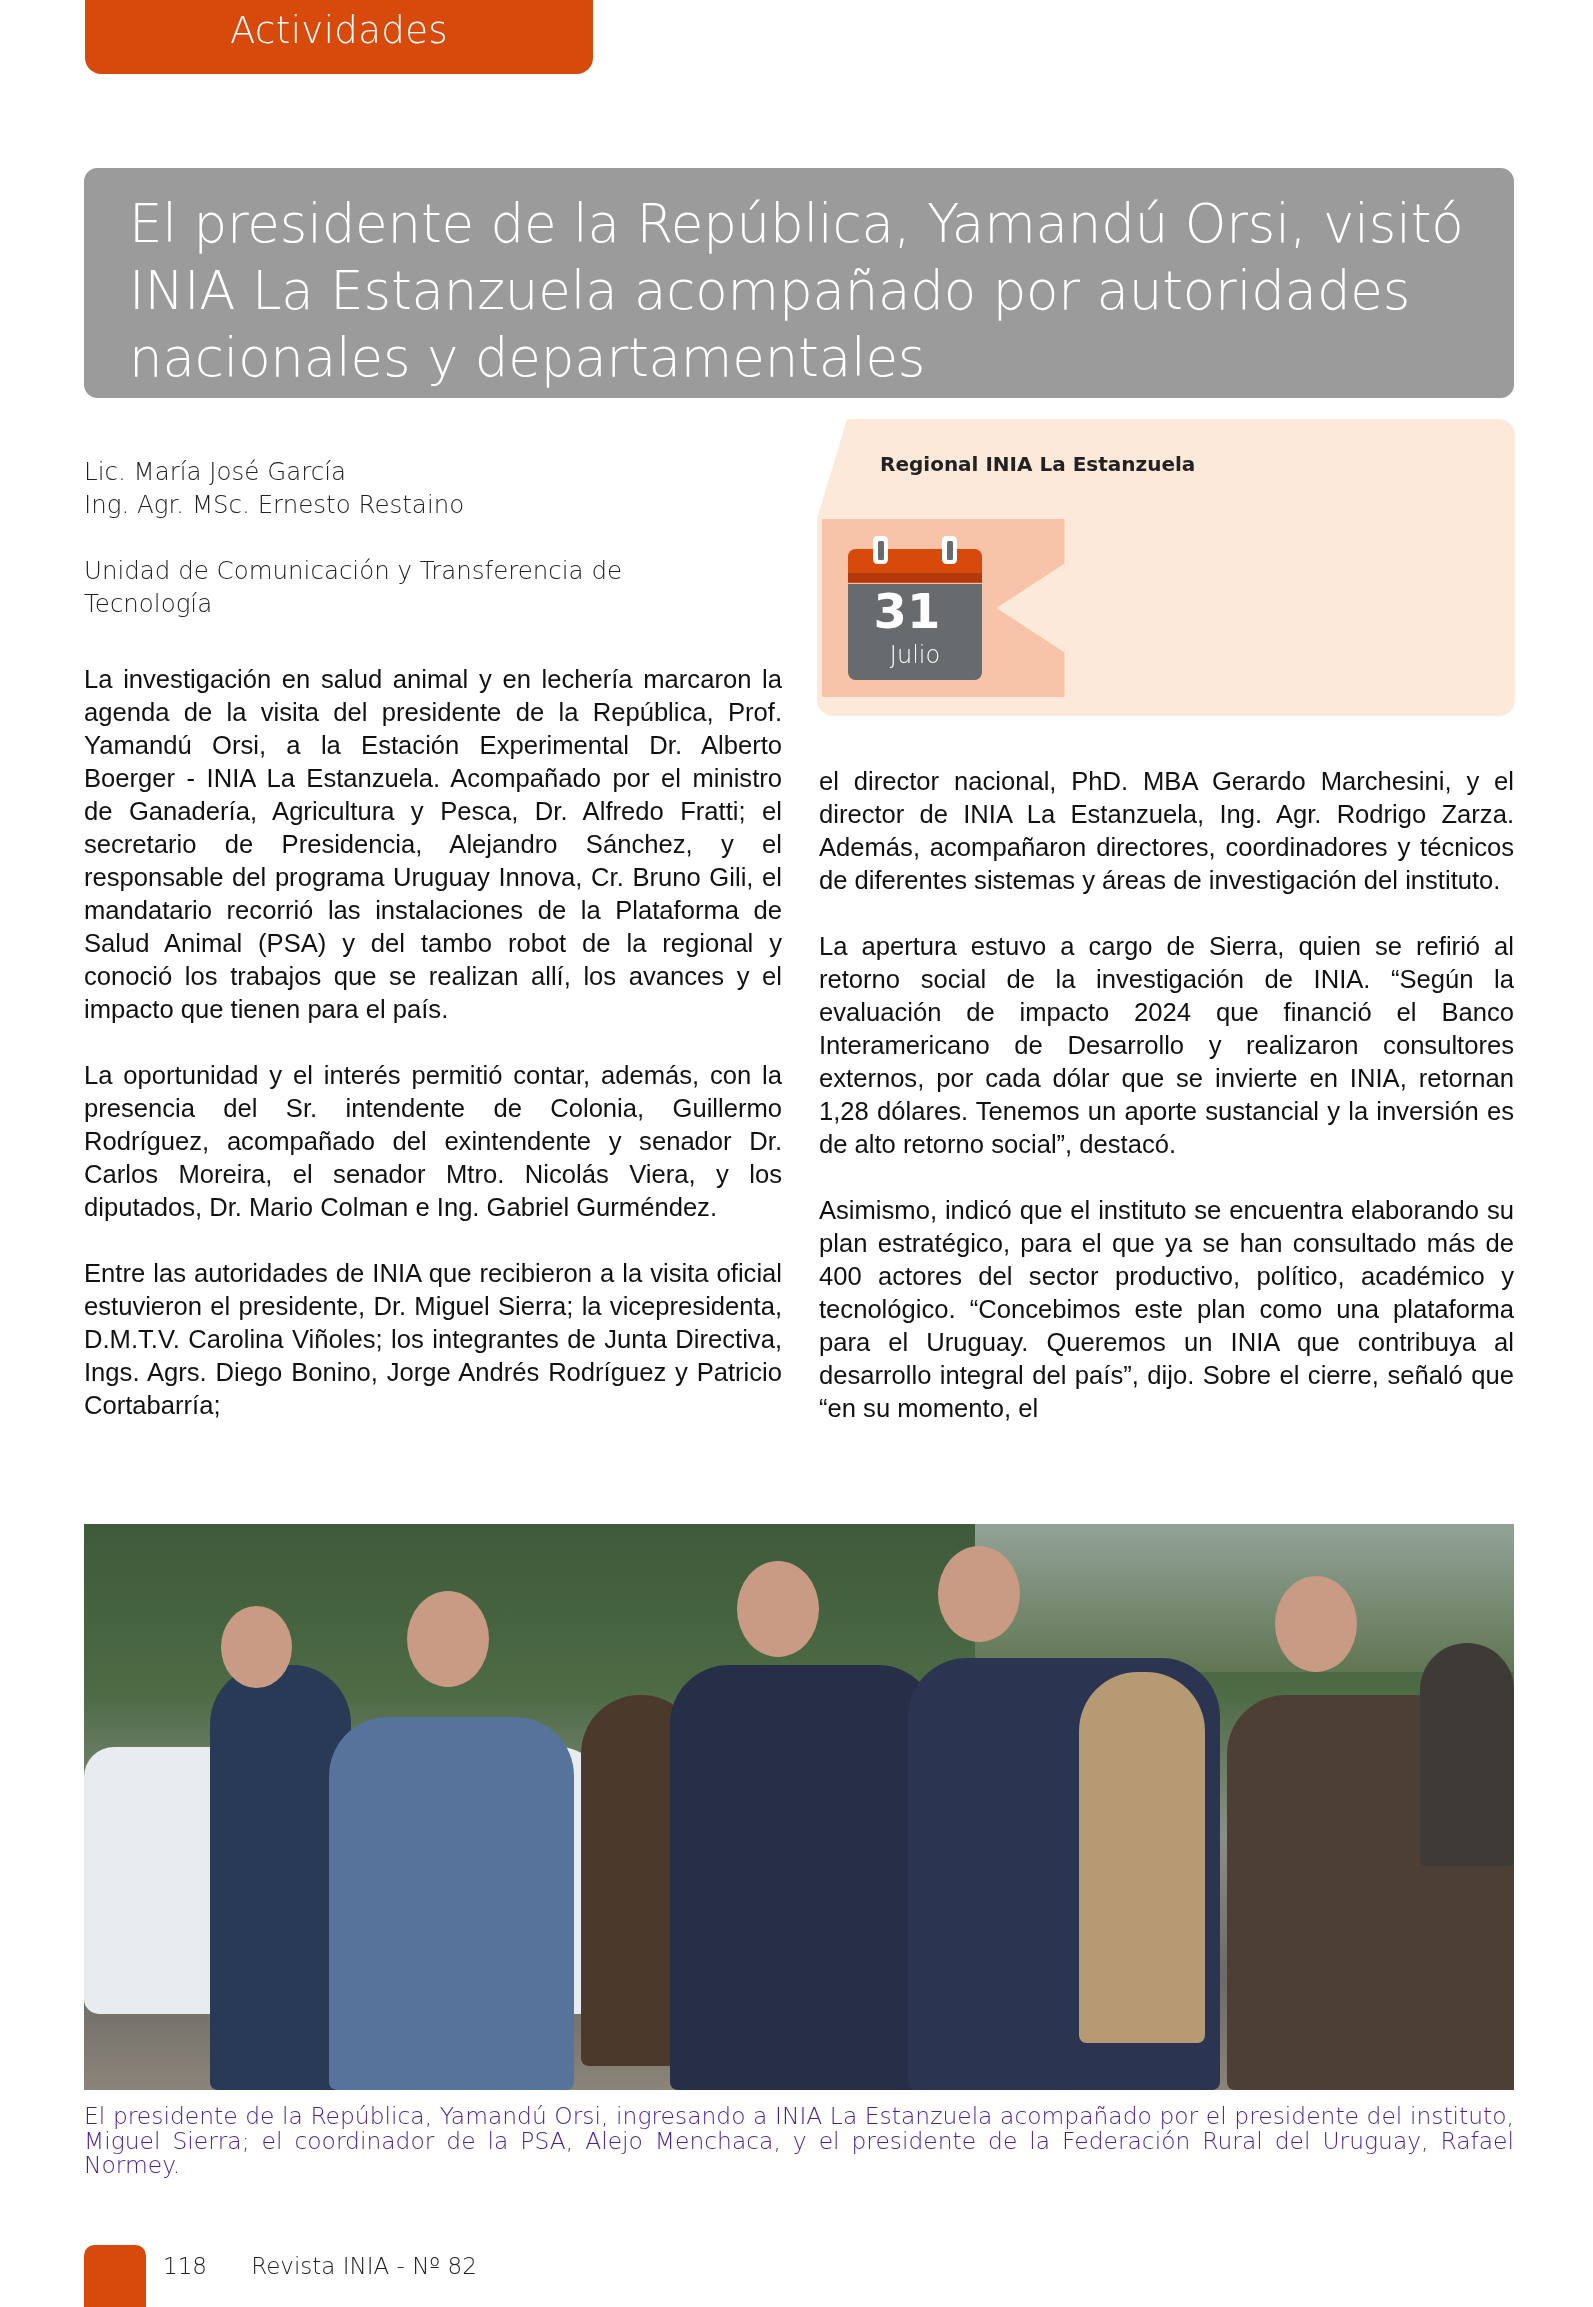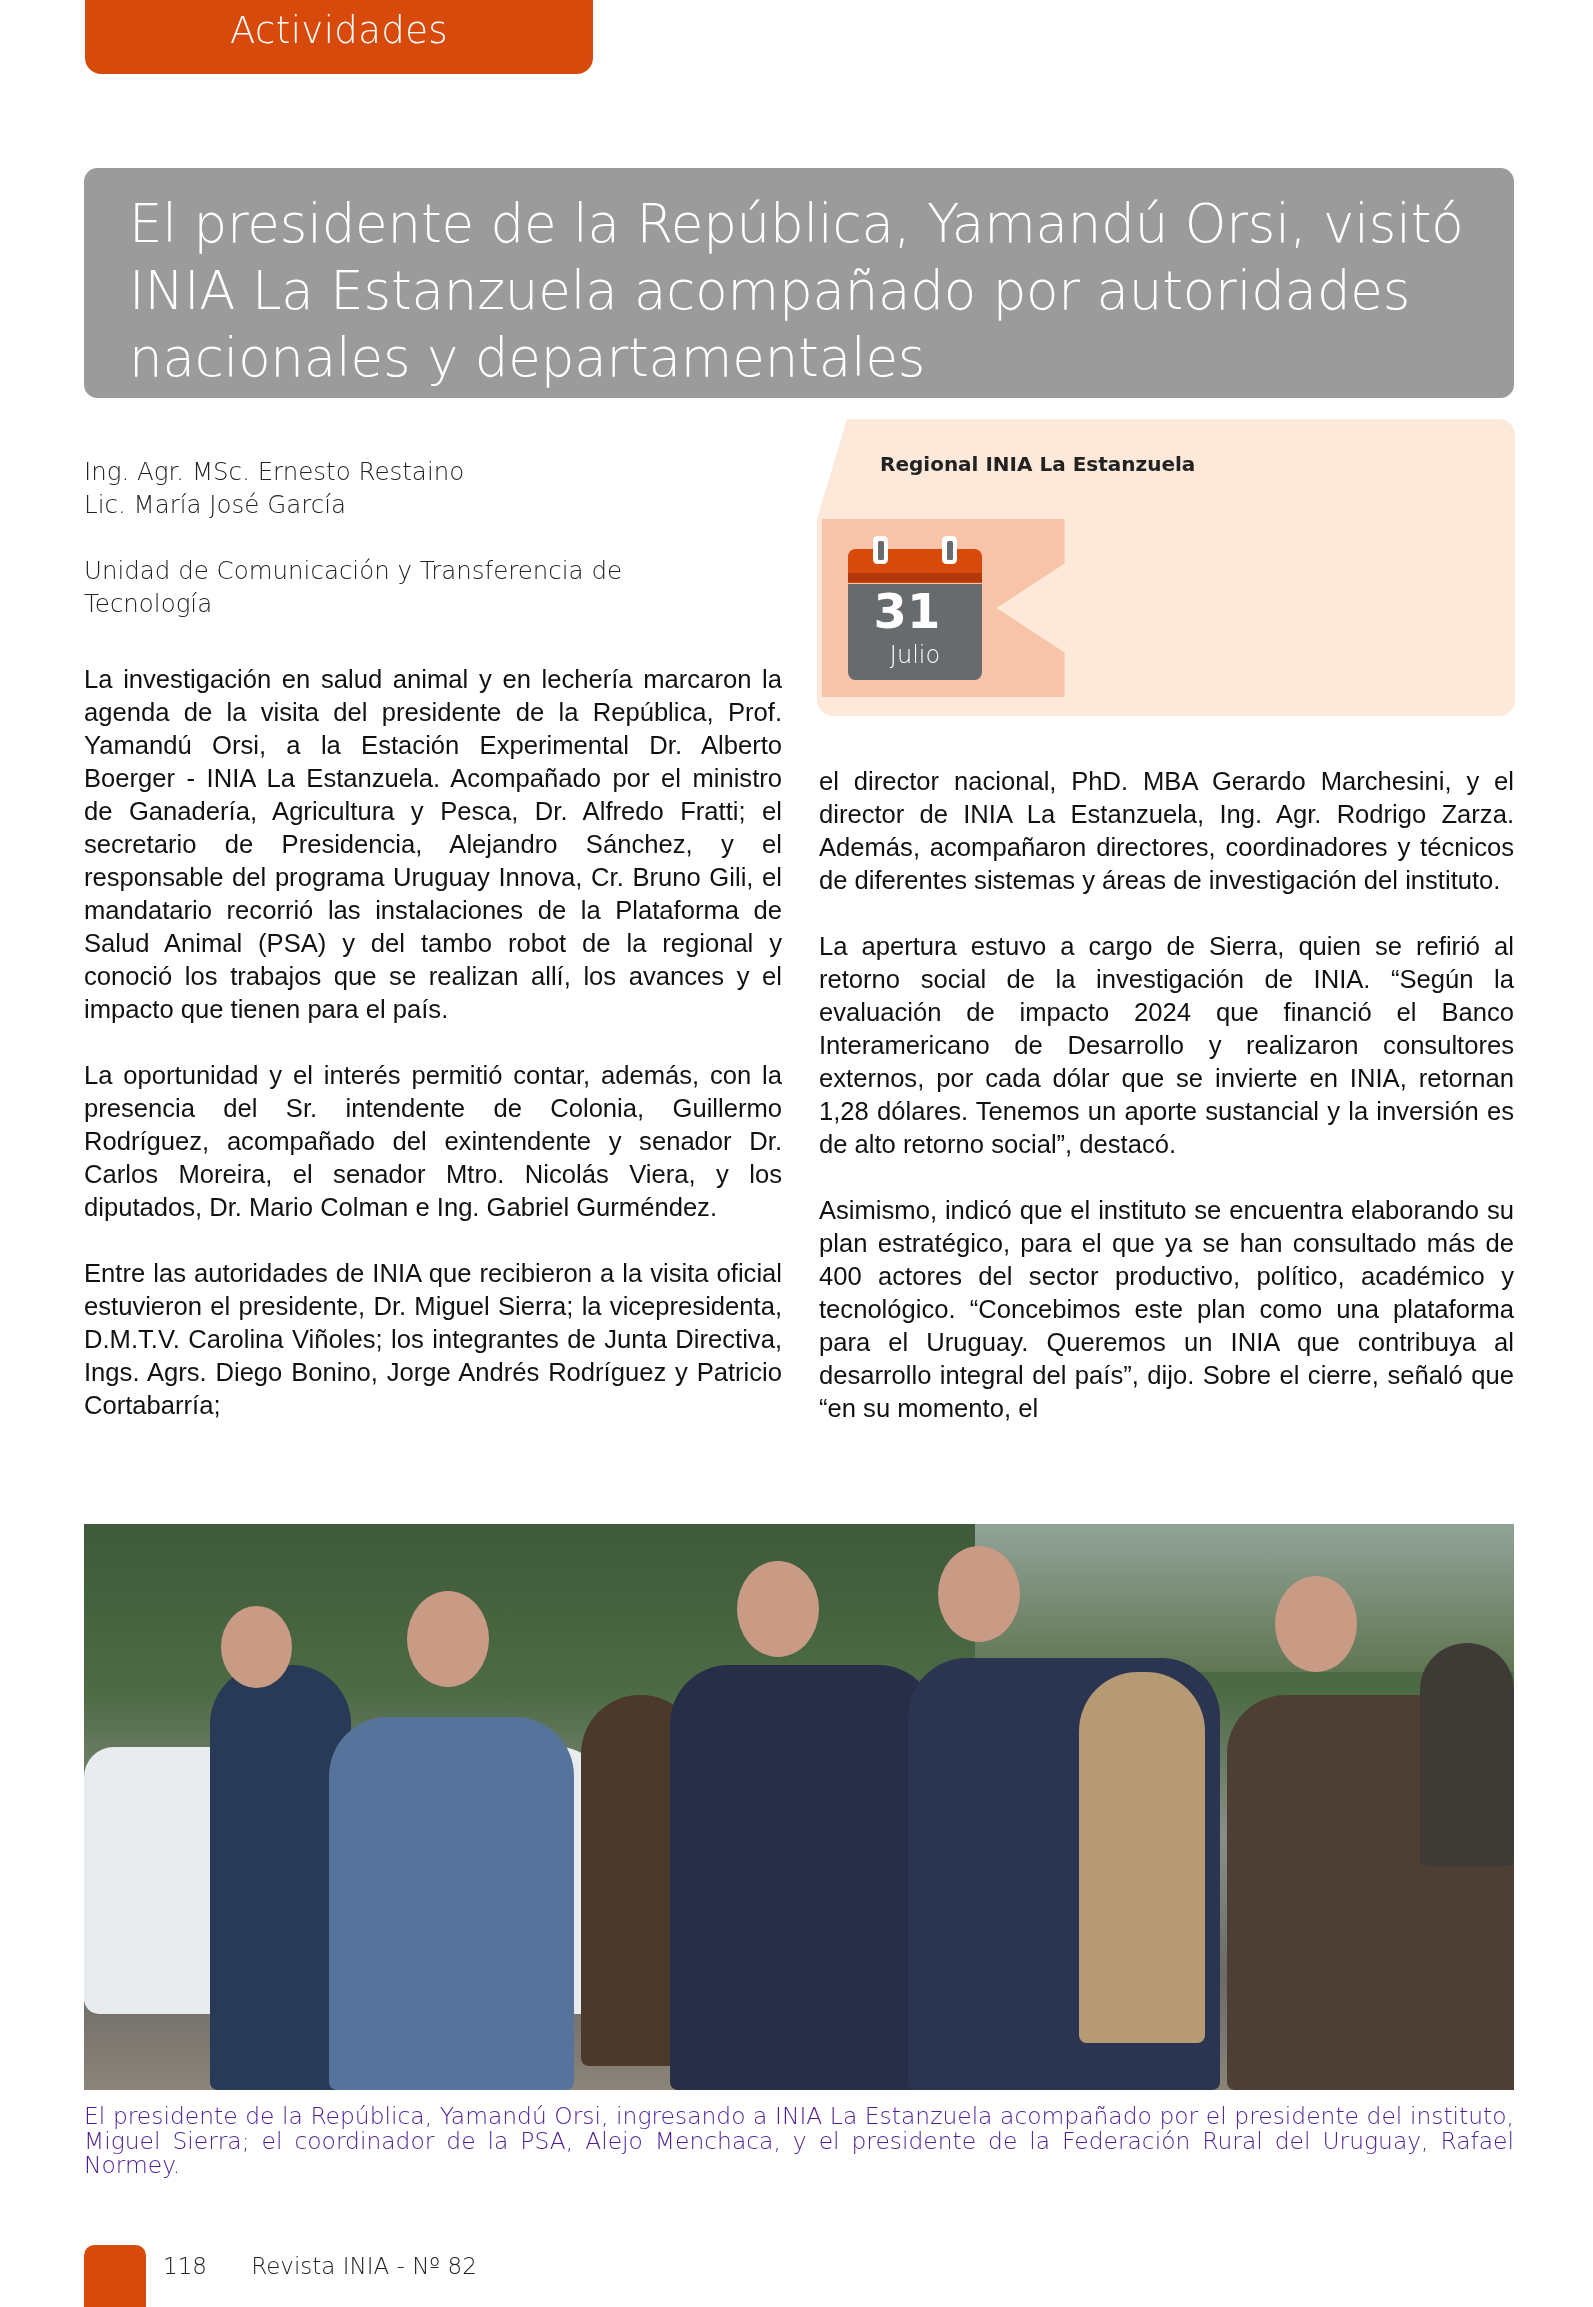--- a/index.html
+++ b/index.html
@@ -75,22 +75,22 @@
 
 <div class="section-tab">
   <span>Actividades</span>
 </div>
 
 <div class="title-box">
   <h1>El presidente de la República, Yamandú Orsi, visitó INIA La Estanzuela acompañado por autoridades nacionales y departamentales</h1>
 </div>
 
 <div class="byline">
+  <div>Lic. María José García</div>
   <div>Ing. Agr. MSc. Ernesto Restaino</div>
-  <div>Lic. María José García</div>
   <div class="unit">Unidad de Comunicación y Transferencia de Tecnología</div>
 </div>
 
 <div class="event-card">
   <div class="notch-top"></div>
   <div class="region">Regional INIA La Estanzuela</div>
   <div class="date-flag"></div>
 </div>
 
 <div class="calendar">

